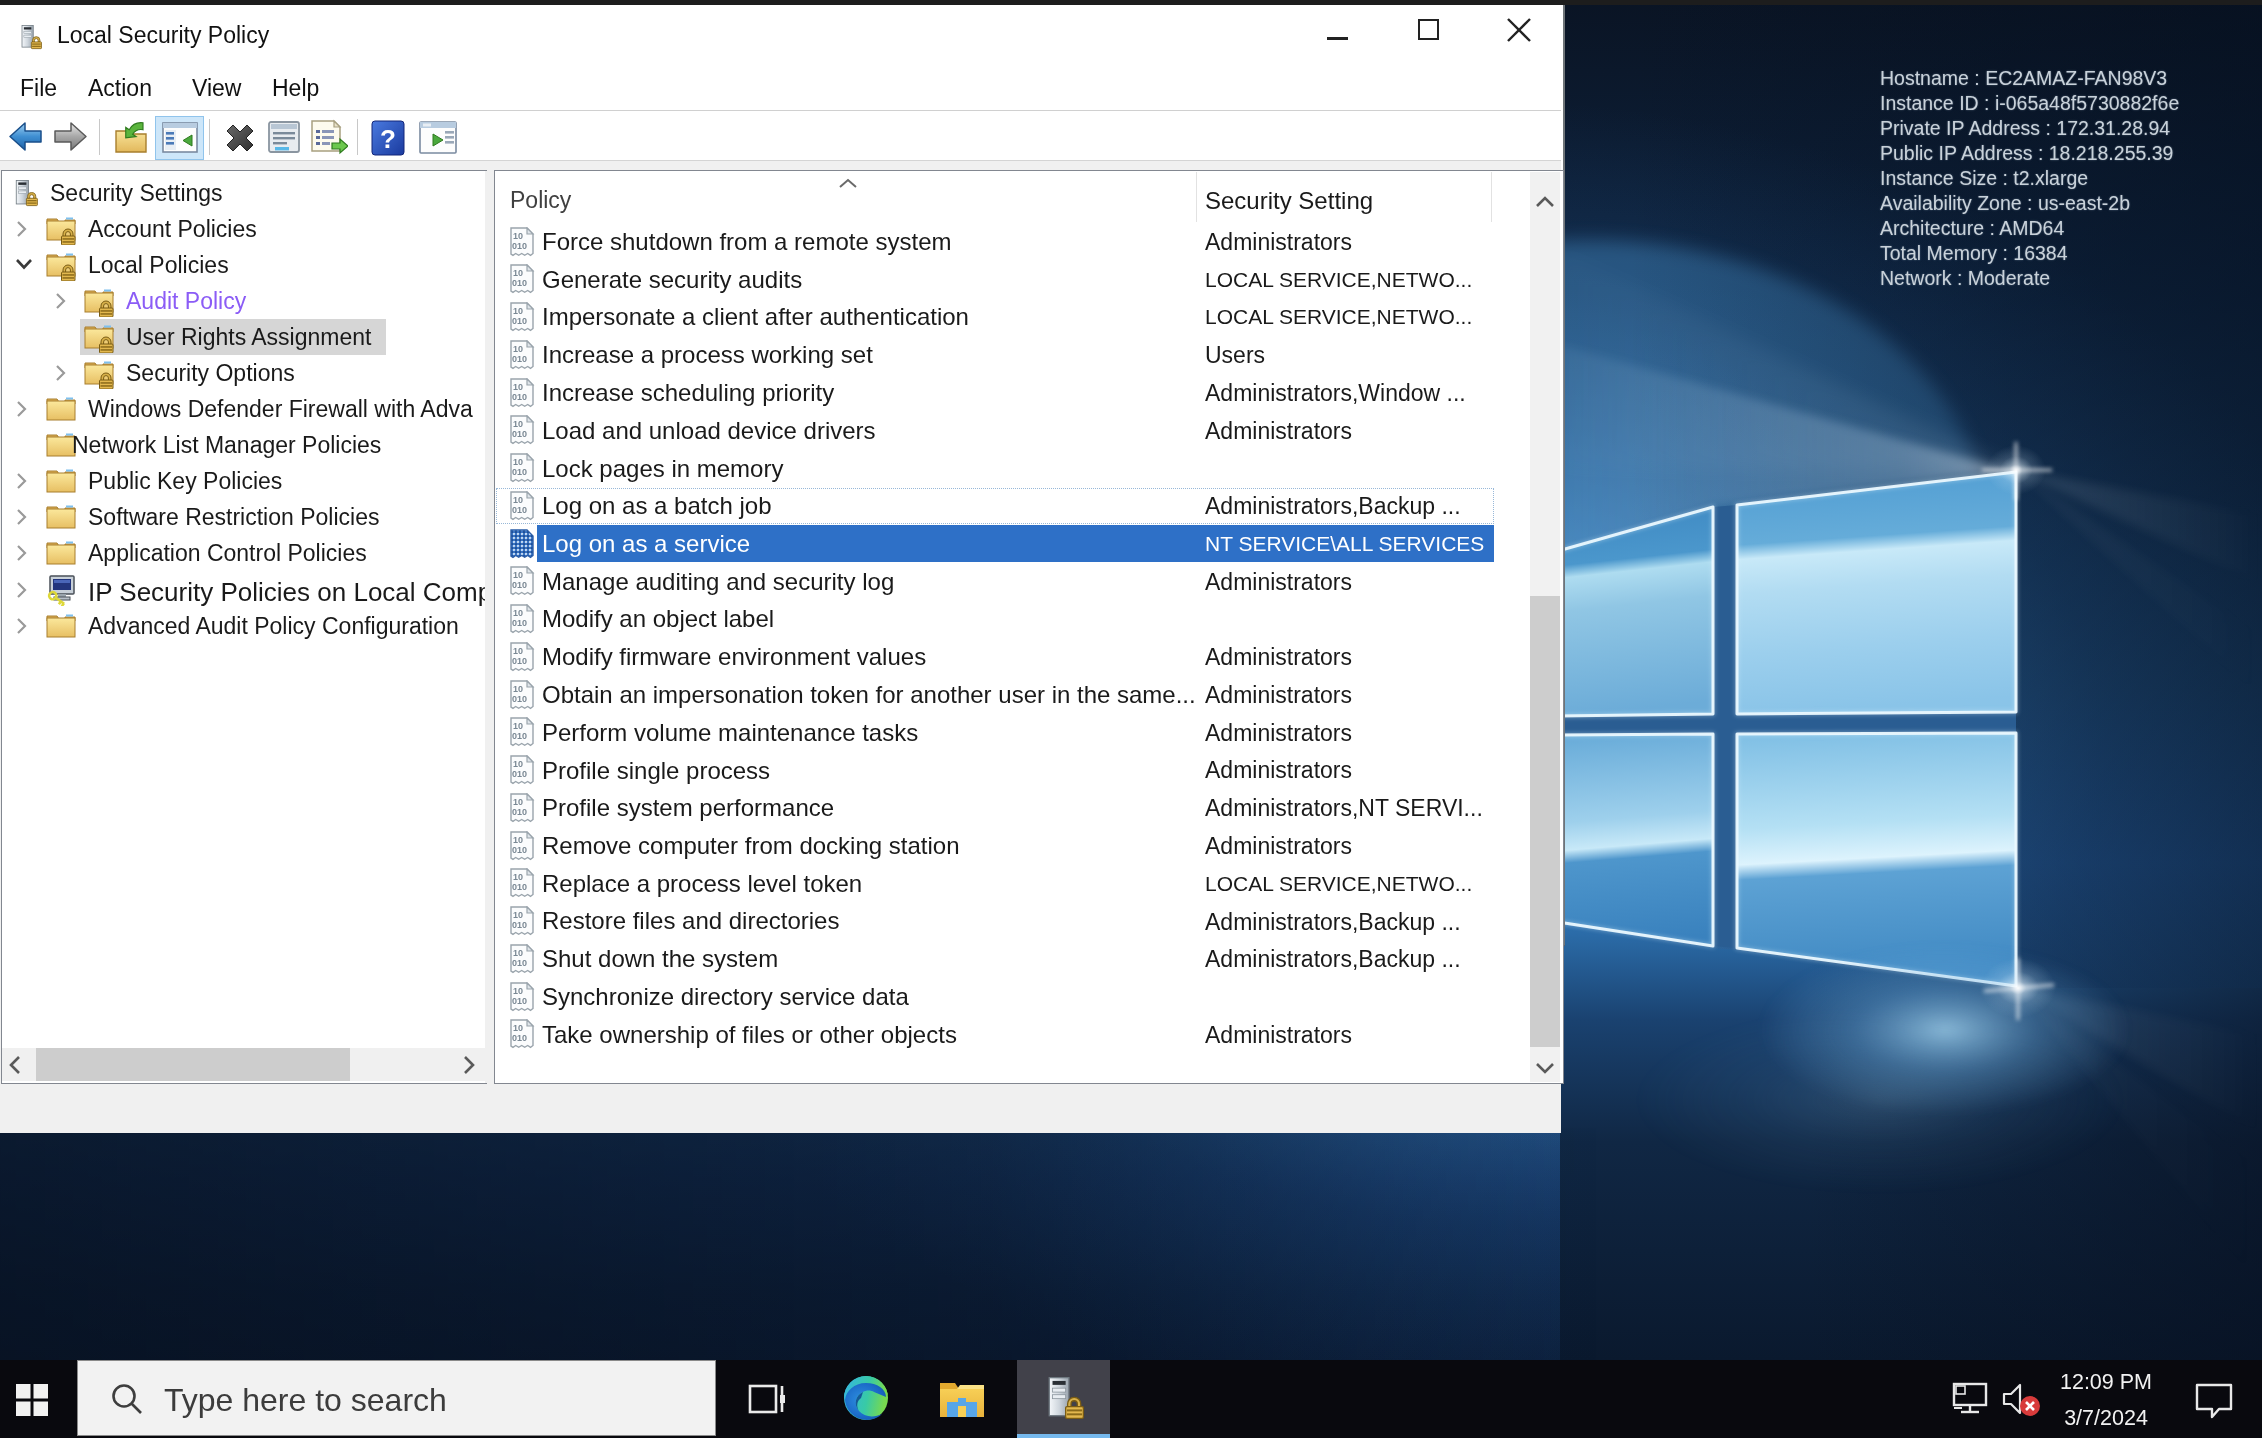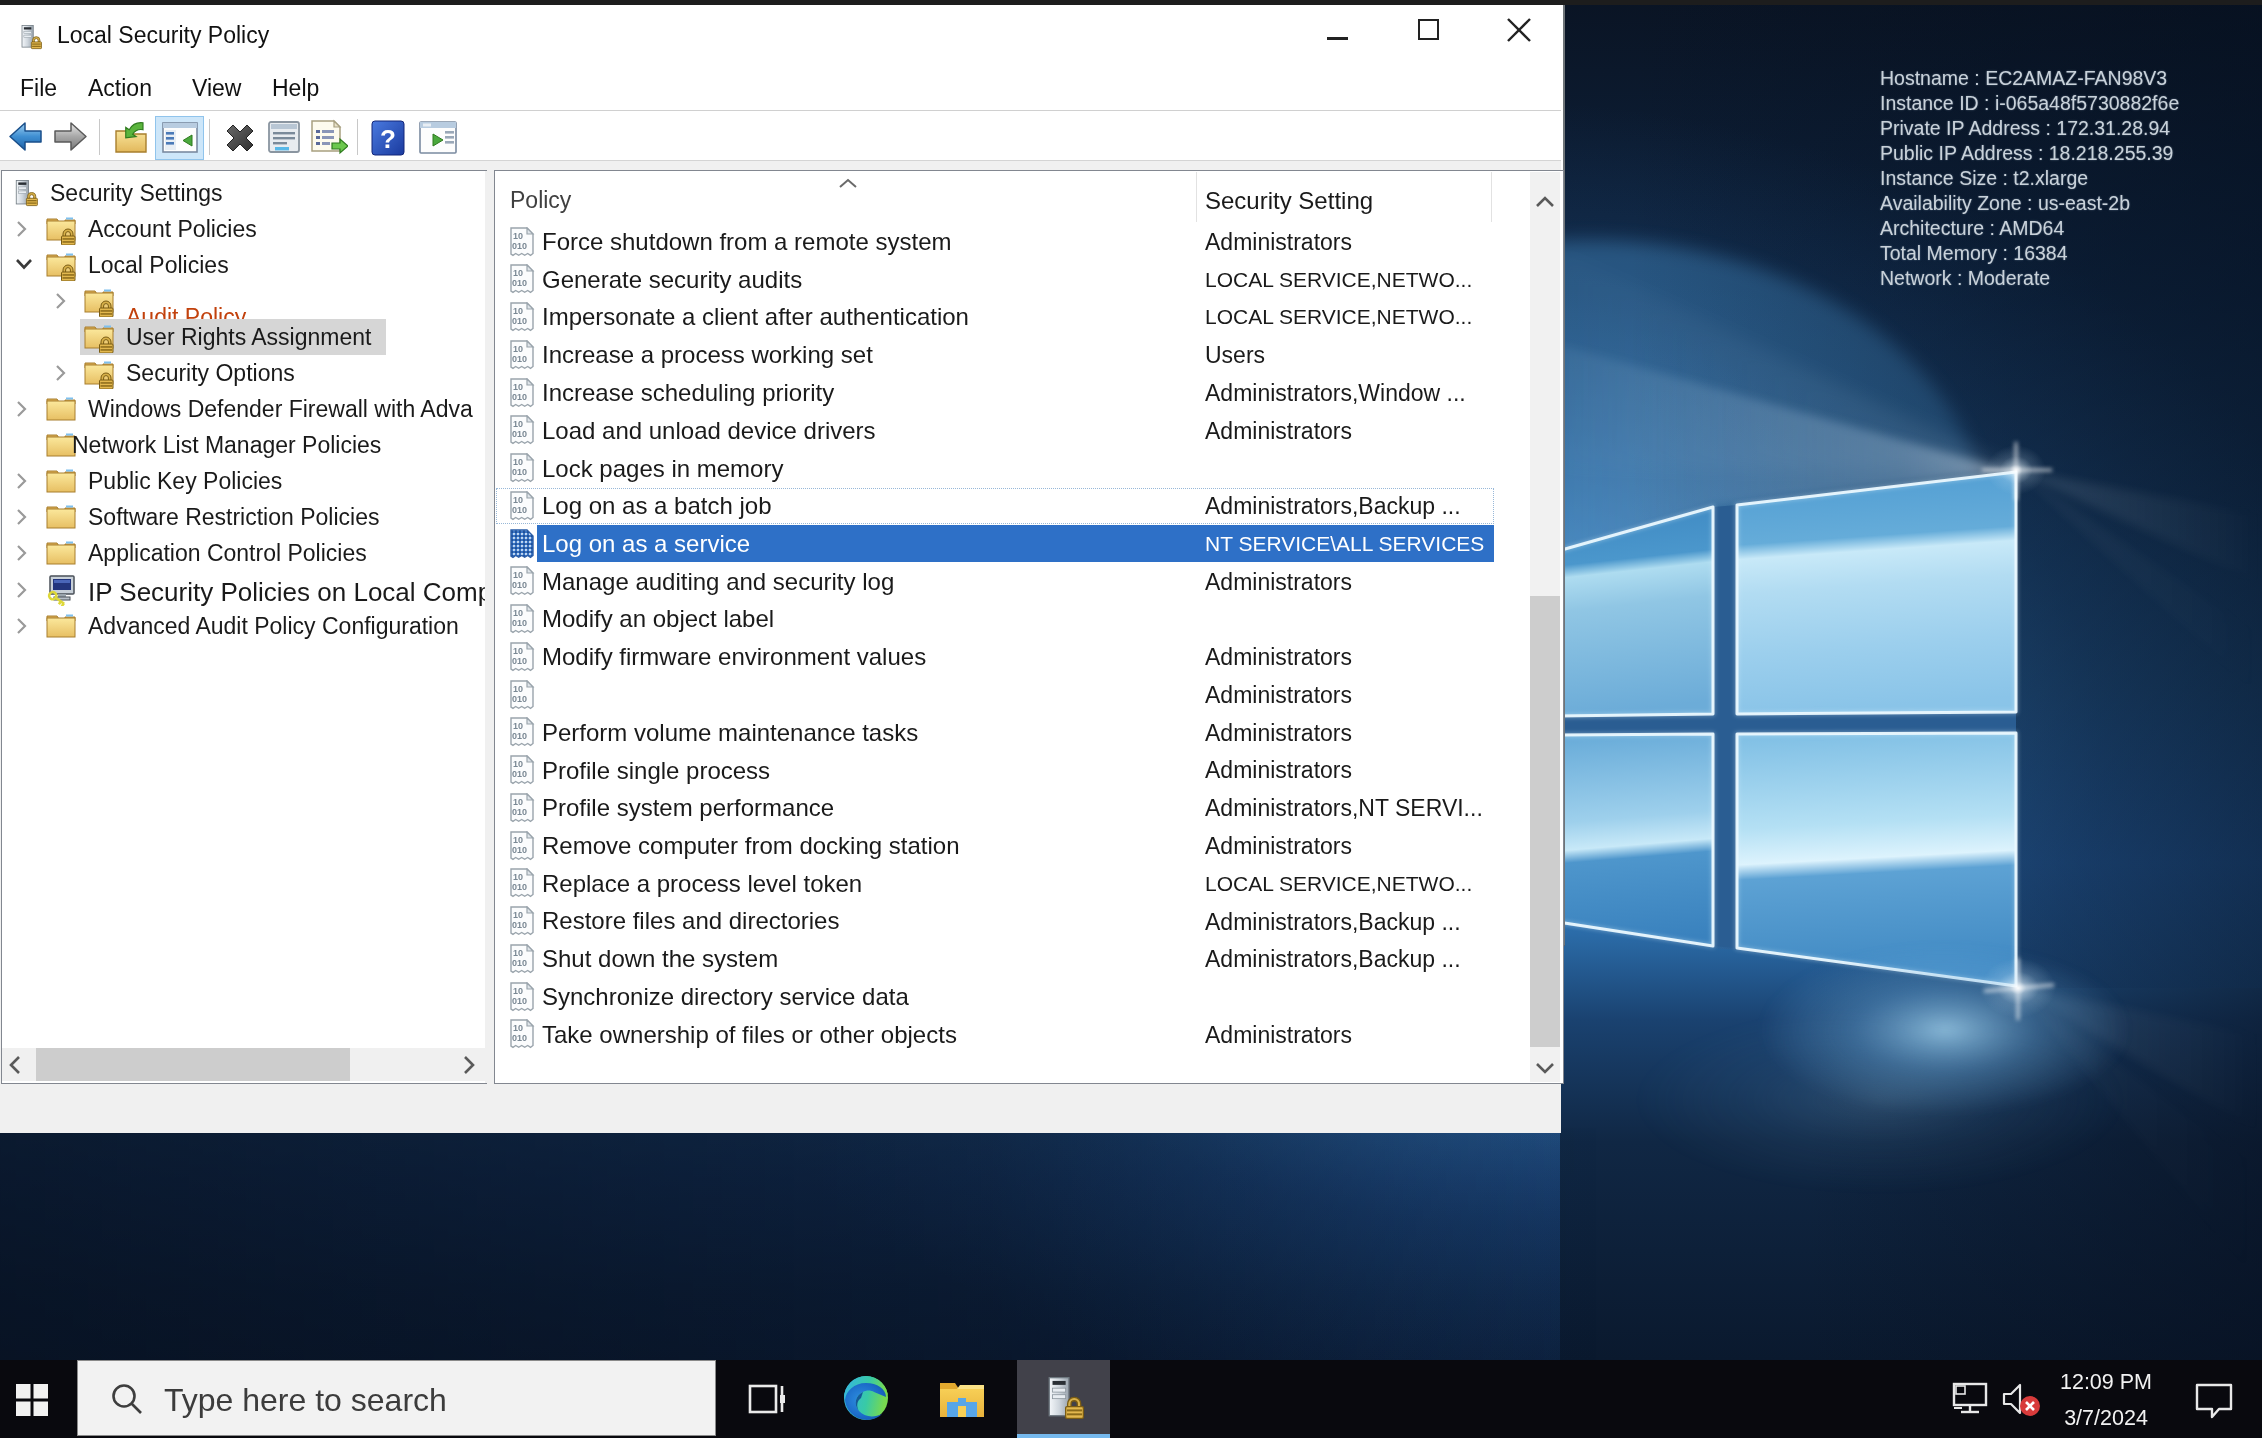--- a/index.html
+++ b/index.html
@@ -340,21 +340,21 @@
         <stop offset="1" stop-color="#e7bf63"></stop>
       </linearGradient>
 <path d="M1 6 l10 0 2 3 6 0 0 -2 10 0 0 4 -28 0 z" fill="#dcae54" stroke="#a87f2e" stroke-width="1"></path>
 <rect x="1" y="8" width="28" height="19" fill="url(#flt4)" stroke="#a87f2e" stroke-width="1"></rect>
 <rect x="20" y="4.5" width="7" height="2" fill="#7ec0ee"></rect>
 <path d="M17 21 a5 5 0 0 1 10 0 v2.5 h-2.6 v-2.5 a2.4 2.4 0 0 0 -4.8 0 v2.5 h-2.6 z" fill="#d8b14a" stroke="#7a5c14" stroke-width="1"></path>
 <rect x="15.5" y="23" width="13.5" height="9" rx="1" fill="#e3b84e" stroke="#7a5c14" stroke-width="1"></rect>
 <rect x="16.5" y="25.2" width="11.5" height="1.5" fill="#8a6a1a"></rect>
 <rect x="16.5" y="28.2" width="11.5" height="1.5" fill="#8a6a1a"></rect>
 </svg>
-    <div class="abs txt" style="left:126px;top:283px;font-size:23px;color:#c2410c;margin-top:16px;">Audit Policy</div>
+    <div class="abs txt" style="left:126px;top:283px;font-size:23px;color:#8b5cf6;">Audit Policy</div>
     <div class="abs" style="left:80px;top:314px;width:306px;height:36px;background:#d6d6d6;"></div>
     <svg class="abs" style="left:84px;top:316px" width="32" height="32" viewBox="0 0 32 32">
 <linearGradient id="flt5" x1="0" y1="0" x2="0" y2="1">
 <stop offset="0" stop-color="#fbe89c"></stop>
         <stop offset="1" stop-color="#e7bf63"></stop>
       </linearGradient>
 <path d="M1 6 l10 0 2 3 6 0 0 -2 10 0 0 4 -28 0 z" fill="#dcae54" stroke="#a87f2e" stroke-width="1"></path>
 <rect x="1" y="8" width="28" height="19" fill="url(#flt5)" stroke="#a87f2e" stroke-width="1"></rect>
 <rect x="20" y="4.5" width="7" height="2" fill="#7ec0ee"></rect>
 <path d="M17 21 a5 5 0 0 1 10 0 v2.5 h-2.6 v-2.5 a2.4 2.4 0 0 0 -4.8 0 v2.5 h-2.6 z" fill="#d8b14a" stroke="#7a5c14" stroke-width="1"></path>
@@ -586,20 +586,21 @@
 <text x="3" y="22" font-size="9" font-weight="bold" fill="#7a8894">010</text>
 </svg>
     <div class="abs txt" style="left:542px;top:638px;font-size:24px;color:#1a1a1a;">Modify firmware environment values</div>
     <div class="abs txt" style="left:1205px;top:639px;font-size:23px;color:#1a1a1a;">Administrators</div>
     <svg class="abs" style="left:509px;top:675px" width="26" height="30" viewBox="0 0 26 30">
 <path d="M2 1 h16 l6 6 v19.5 l-2.5 1.8 -2.8 -1.8 -3 1.8 -3 -1.8 -3 1.8 -3 -1.8 -2.7 1.8 -2 -1.3 z" fill="#fbfcfd" stroke="#9aa4ac" stroke-width="1.4"></path>
 <path d="M18 1 l6 6 h-6 z" fill="#dfe5ea" stroke="#9aa4ac" stroke-width="1.2"></path>
 <text x="4" y="12" font-size="9" font-weight="bold" fill="#7a8894">10</text>
 <text x="3" y="22" font-size="9" font-weight="bold" fill="#7a8894">010</text>
 </svg>
+    <div class="abs txt" style="left:542px;top:676px;font-size:24px;color:#1a1a1a;">Obtain an impersonation token for another user in the same...</div>
     <div class="abs txt" style="left:1205px;top:677px;font-size:23px;color:#1a1a1a;">Administrators</div>
     <svg class="abs" style="left:509px;top:712px" width="26" height="30" viewBox="0 0 26 30">
 <path d="M2 1 h16 l6 6 v19.5 l-2.5 1.8 -2.8 -1.8 -3 1.8 -3 -1.8 -3 1.8 -3 -1.8 -2.7 1.8 -2 -1.3 z" fill="#fbfcfd" stroke="#9aa4ac" stroke-width="1.4"></path>
 <path d="M18 1 l6 6 h-6 z" fill="#dfe5ea" stroke="#9aa4ac" stroke-width="1.2"></path>
 <text x="4" y="12" font-size="9" font-weight="bold" fill="#7a8894">10</text>
 <text x="3" y="22" font-size="9" font-weight="bold" fill="#7a8894">010</text>
 </svg>
     <div class="abs txt" style="left:542px;top:714px;font-size:24px;color:#1a1a1a;">Perform volume maintenance tasks</div>
     <div class="abs txt" style="left:1205px;top:715px;font-size:23px;color:#1a1a1a;">Administrators</div>
     <svg class="abs" style="left:509px;top:750px" width="26" height="30" viewBox="0 0 26 30">

